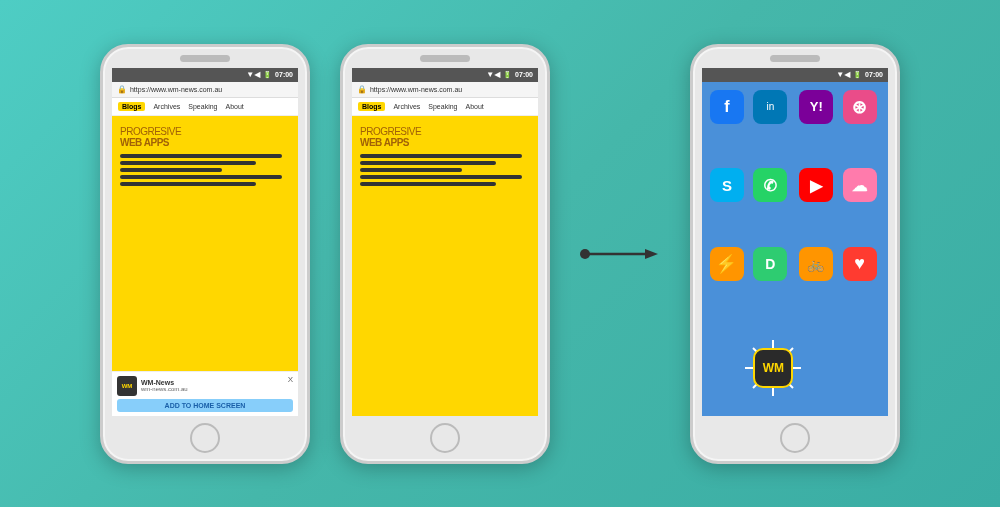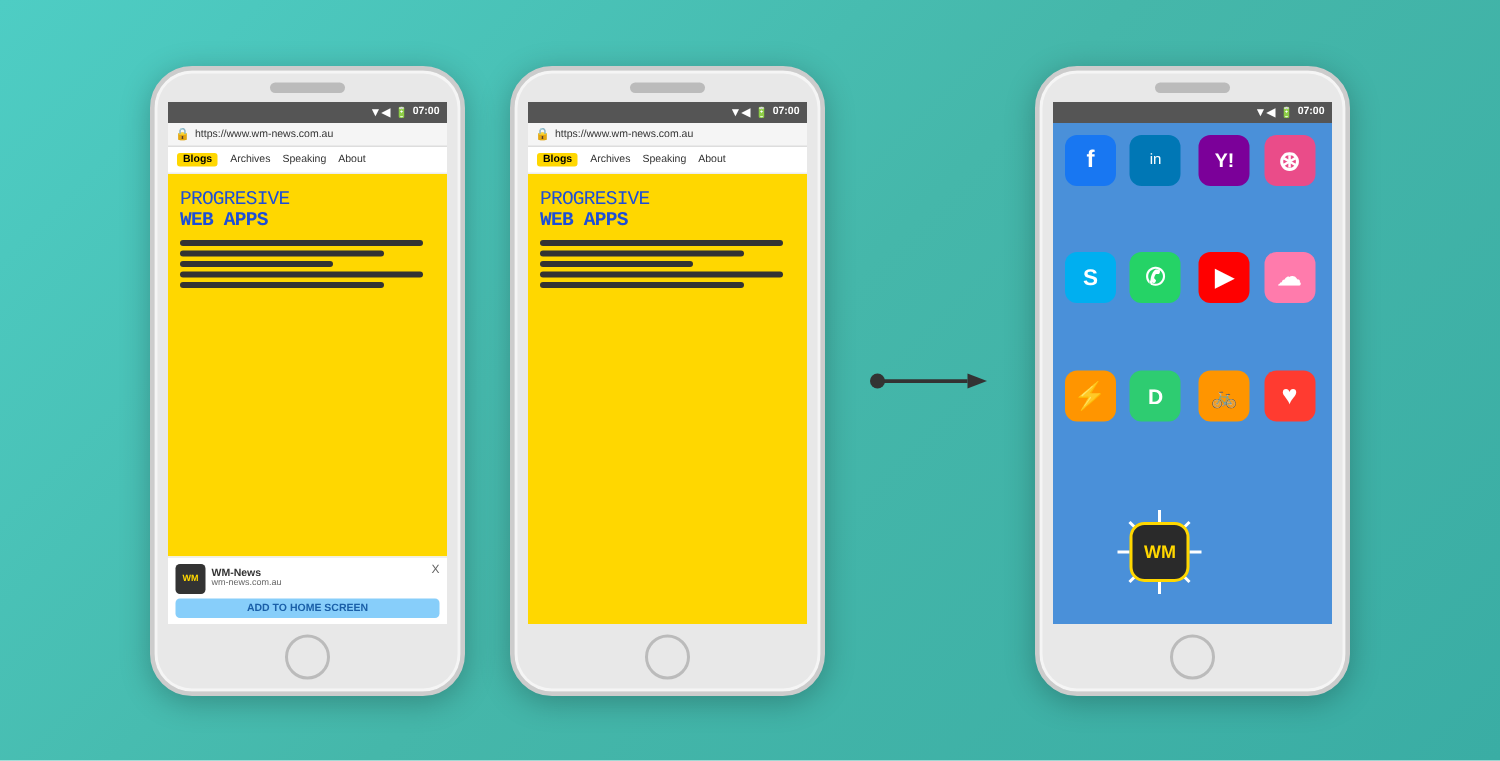--- a/index.html
+++ b/index.html
@@ -141,27 +141,26 @@
     
     .yellow-content {
       background: #FFD700;
       flex: 1;
       padding: 10px 8px 6px;
       display: flex;
       flex-direction: column;
     }
 
     .pwa-title {
-      font-size: 13px;
+      font-size: 10px;
       font-weight: 900;
-      color: #1d4ed8;
+      color: #a16207;
       line-height: 1.1;
       text-transform: uppercase;
       letter-spacing: -0.5px;
-      font-family: Liberation Mono, monospace;
     }
 
     .pwa-title .light {
       font-weight: 400;
     }
 
     .content-lines {
       margin-top: 6px;
       display: flex;
       flex-direction: column;

